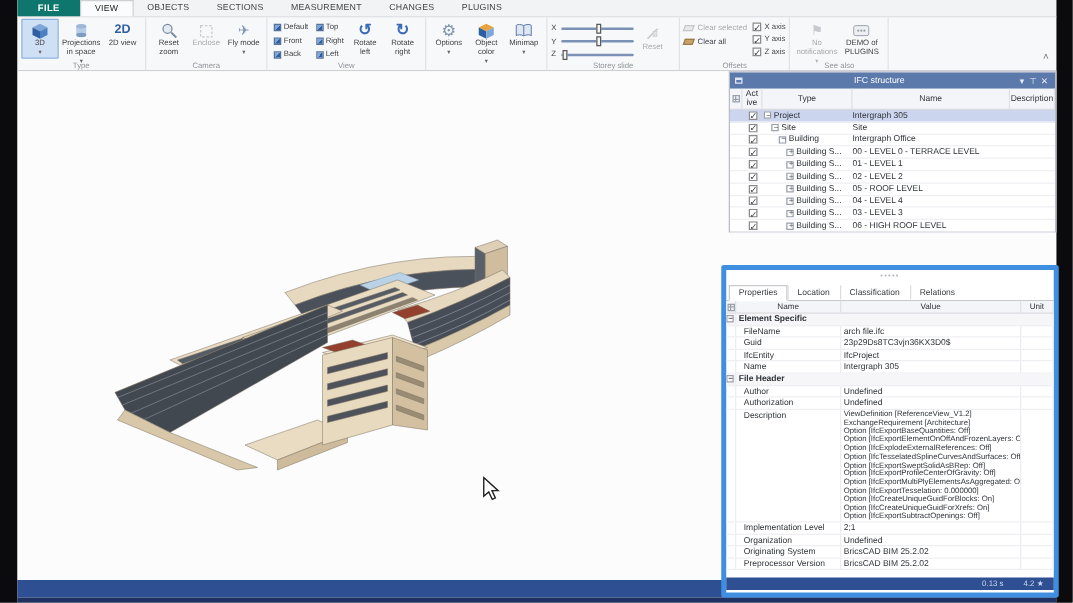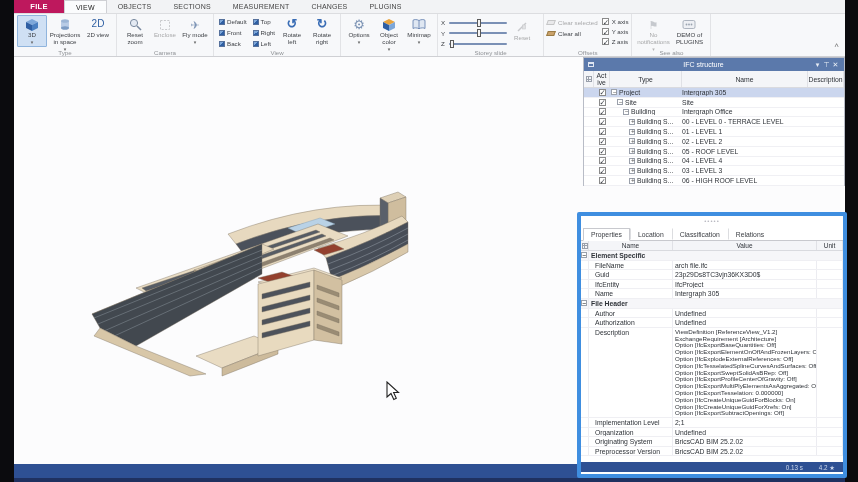--- a/index.html
+++ b/index.html
@@ -3,21 +3,21 @@
 <meta charset="utf-8">
 <style>
   * { box-sizing: border-box; margin: 0; padding: 0; }
   html,body { width:858px; height:482px; overflow:hidden; background:#0b0b0e;
               font-family:"Liberation Sans", sans-serif; }
   .app { position:absolute; left:14px; top:0; width:831px; height:482px; background:#fcfcfd; }
 
   
   .tabrow { position:absolute; left:0; top:0; width:100%; height:14px; background:#f2f3f5;
             border-bottom:1px solid #dcdde0; display:flex; align-items:stretch; }
-  .file-tab { width:50px; background:#be185d; color:#fff; font-size:7.5px; font-weight:bold;
+  .file-tab { width:50px; background:#0f766e; color:#fff; font-size:7.5px; font-weight:bold;
               display:flex; align-items:center; justify-content:center; letter-spacing:.3px; }
   .rtab { padding:0 11px; font-size:7px; color:#444; display:flex; align-items:center; letter-spacing:.2px; }
   .rtab.active { background:#fbfcfd; border:1px solid #cfd0d4; border-bottom:none; color:#222; }
 
   
   .ribbon { position:absolute; left:0; top:14px; width:100%; height:43px; background:#f7f8fa;
             border-bottom:1px solid #cfd0d4; display:flex; }
   .rgroup { position:relative; border-right:1px solid #e2e3e6; padding:1px 3px 8px 3px;
             display:flex; align-items:flex-start; }
   .glabel { position:absolute; bottom:0; left:0; right:0; text-align:center; font-size:6.2px; color:#8f9296; }
@@ -148,21 +148,21 @@
           <svg width="12" height="13" viewBox="0 0 12 13">
               <rect x="2" y="3" width="8" height="7" fill="#b9cce6"></rect>
               <ellipse cx="6" cy="3" rx="4" ry="1.8" fill="#9db6d6"></ellipse>
               <ellipse cx="6" cy="10" rx="4" ry="1.8" fill="#7d9cc4"></ellipse>
             </svg>
         </span>
         <span>Projections in space</span>
           <span class="caret"></span>
       </div>
       <div class="rbtn">
-        <span class="ricon" style="font-weight:normal;color:#2f5fa3;font-size:10px;">2D</span>
+        <span class="ricon" style="font-weight:bold;color:#2f5fa3;font-size:10px;">2D</span>
         <span>2D view</span>
       </div>
       <span class="glabel">Type</span>
     </div>
 
     <div class="rgroup">
       <div class="rbtn">
         <span class="ricon">
           <svg width="13" height="13" viewBox="0 0 13 13">
               <circle cx="5" cy="5" r="3.6" fill="#e4eaf3" stroke="#7a8aa0"></circle>

